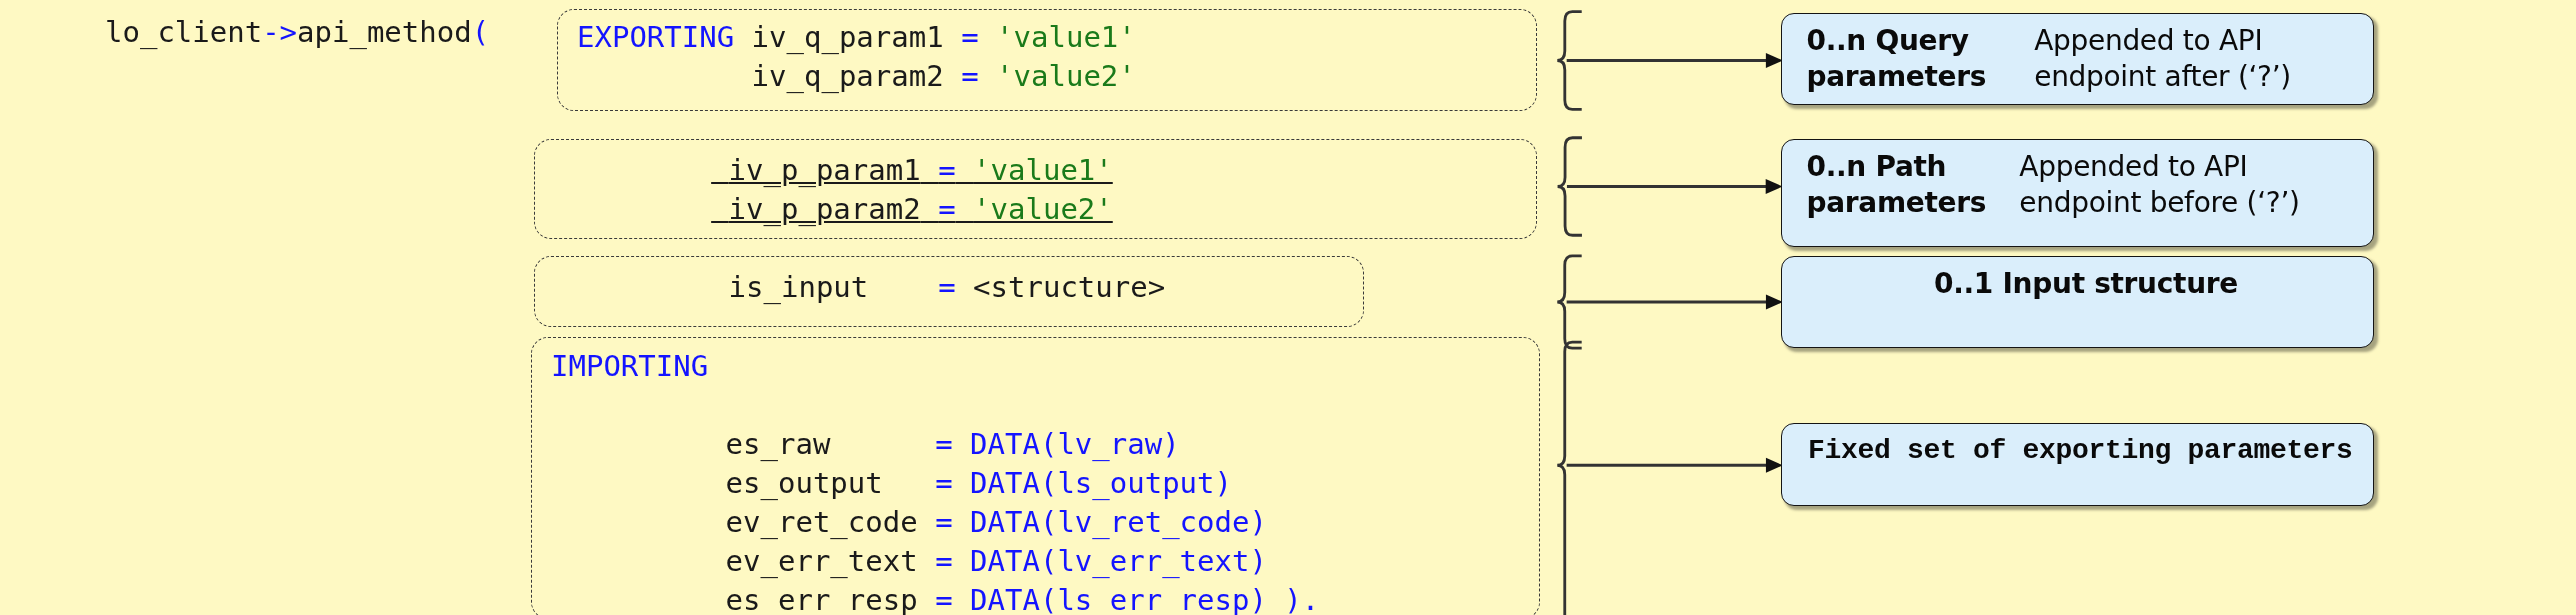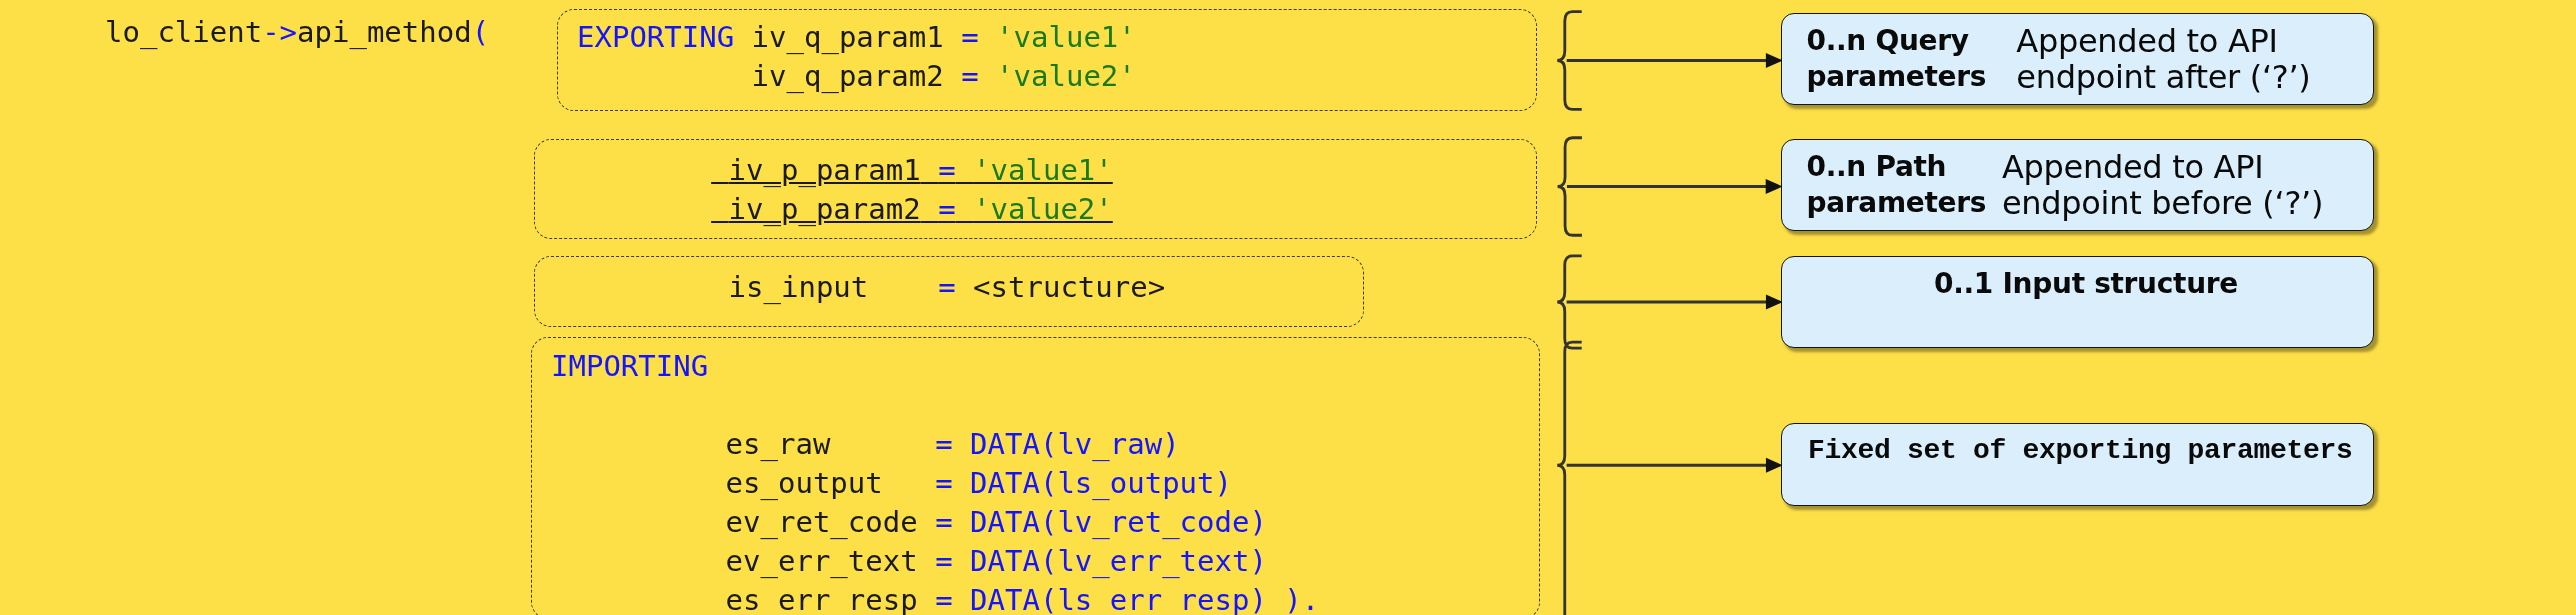--- a/index.html
+++ b/index.html
@@ -10,21 +10,21 @@
   body {
     width: 2576px;
     height: 615px;
     overflow: hidden;
     font-family: "DejaVu Sans", sans-serif;
   }
   #stage {
     position: relative;
     width: 2576px;
     height: 615px;
-    background: #fde047;
+    background: #fef9c3;
   }
 
   
   .mono {
     font-family: "DejaVu Sans Mono", monospace;
     font-size: 29px;
     line-height: 39px;
     white-space: pre;
     color: #1a1a1a;
   }
@@ -92,27 +92,27 @@
     font-family: "DejaVu Sans", sans-serif;
     font-weight: bold;
     font-size: 28px;
     line-height: 36px;
     color: #0a0a0a;
     letter-spacing: -0.3px;
   }
   .callout .c-sub {
     font-family: "DejaVu Sans", sans-serif;
     font-weight: normal;
-    font-size: 32px;
+    font-size: 28px;
     line-height: 36px;
     color: #0a0a0a;
     letter-spacing: -0.3px;
   }
   #callout-query  { left: 1781px; top: 13px;  width: 593px; height: 92px; }
-  #callout-path   { left: 1781px; top: 139px; width: 593px; height: 92px; }
+  #callout-path   { left: 1781px; top: 139px; width: 593px; height: 108px; }
   #callout-input  { left: 1781px; top: 256px; width: 593px; height: 92px; padding-left: 36px; }
   #callout-fixed  { left: 1781px; top: 423px; width: 593px; height: 83px; }
   #callout-fixed .c-title { text-align: left; font-family: Liberation Mono, monospace; }
 </style>
 </head>
 <body>
 
 <div id="stage">
 
   <div id="call-prefix" class="mono"><span class="ident">lo_client</span><span class="arrow">-&gt;</span><span class="ident">api_method</span><span class="paren">(</span></div>

